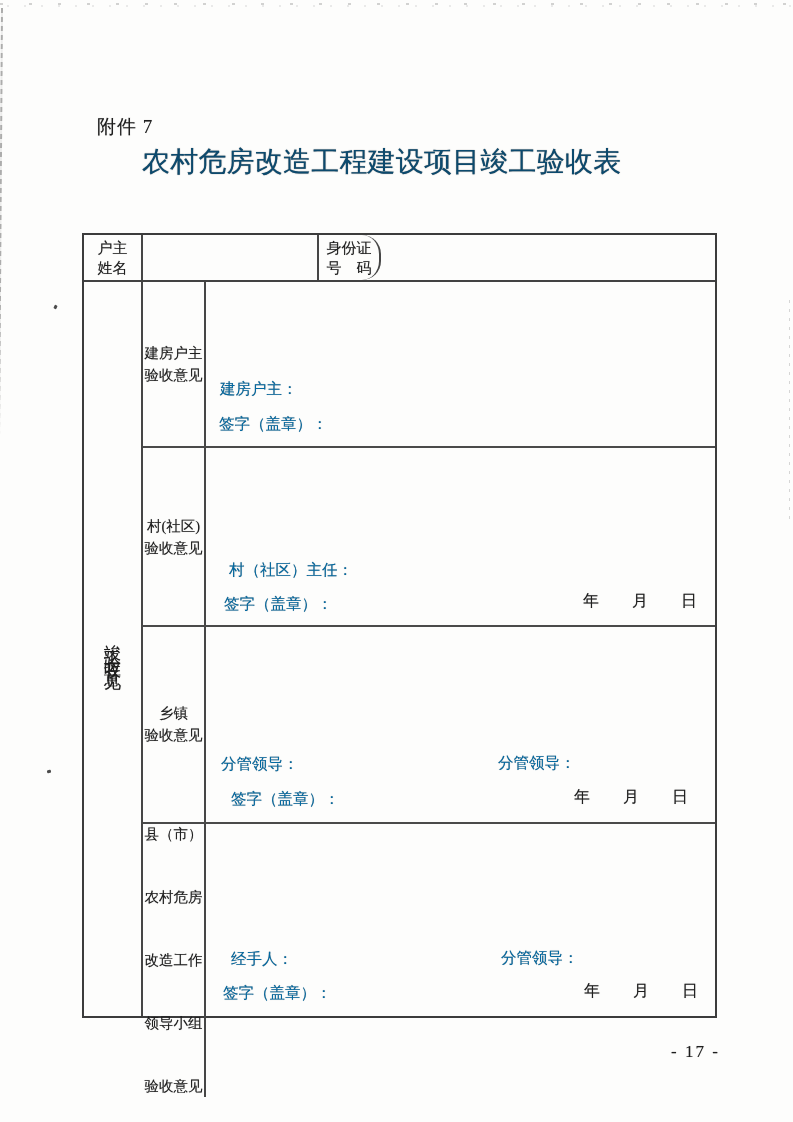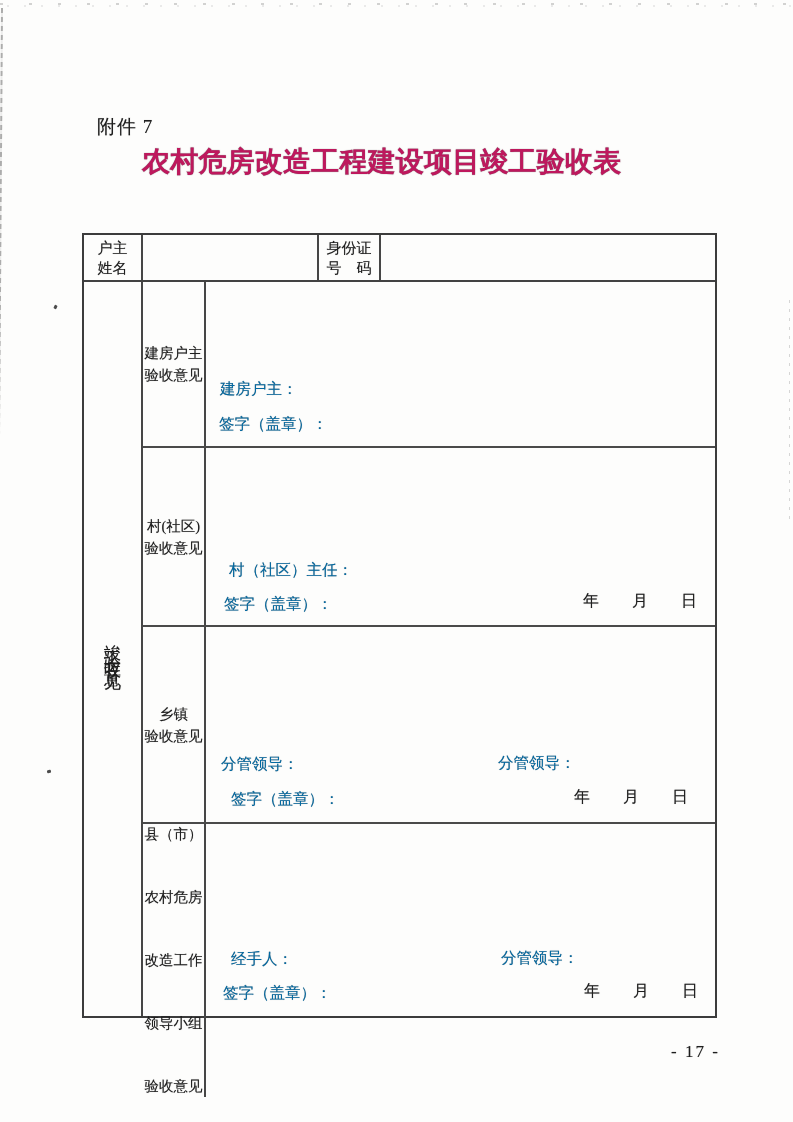--- a/index.html
+++ b/index.html
@@ -28,53 +28,53 @@
     position:absolute; left:789px; top:300px; width:1px; height:220px; opacity:.30;
     background:repeating-linear-gradient(180deg, rgba(90,90,90,.8) 0 3px, transparent 3px 9px);
   }
   .mark { position:absolute; background:#4c4c4c; }
   .mark1 { left:54px; top:305px; width:3px; height:4px; transform:rotate(25deg); border-radius:1px; }
   .mark2 { left:47px; top:770px; width:4px; height:3px; transform:rotate(-10deg); border-radius:1px; }
 
   .attachment { position:absolute; left:97px; top:114px; font-size:19px; letter-spacing:1px; }
   .title {
     position:absolute; left:142px; top:143px; margin:0; width:500px;
-    font-size:28px; font-weight:bold; letter-spacing:0.2px; color:#be185d;
+    font-size:28px; font-weight:normal; letter-spacing:0.2px; color:#0c4a6e;
     text-shadow:0 0 1px rgba(0,0,0,0.6); white-space:nowrap;
   }
 
   
   .form-table {
     position:absolute; left:82px; top:217px; width:635px; height:785px;
     border:2px solid #3c3c3c; box-sizing:border-box; display:flex; flex-direction:column;margin-top:16px;
   }
   .hdr { display:flex; height:45px; border-bottom:2px solid #424242; flex:none; }
   .cell { box-sizing:border-box; }
   .hdr .lbl {
     display:flex; flex-direction:column; justify-content:center; align-items:center;
     font-size:15px; line-height:20px;
   }
   .c1 { width:59px; border-right:2px solid #464646; flex:none; }
   .c2 { width:176px; border-right:2px solid #464646; flex:none; }
-  .c3 { width:62px; border-right:2px solid #464646; flex:none; }
+  .c3 { width:62px; border-right:2px solid #464646; flex:none;border-radius:19px; }
   .c4 { flex:1; }
 
   .tbody { display:flex; flex:1; min-height:0; }
   .colA {
     width:59px; flex:none; border-right:2px solid #464646; box-sizing:border-box;
     display:flex; align-items:center; justify-content:center;
   }
   .vertical {
     writing-mode:vertical-rl; text-orientation:upright;
     font-size:17px; letter-spacing:6px; color:#1c1c1c;
   }
   .rows { flex:1; display:flex; flex-direction:column; min-width:0; }
   .row { display:flex; border-bottom:2px solid #4a4a4a; flex:none; }
   .row:last-child { border-bottom:none; flex:1; }
-  .row0 { height:164px; } .row1 { height:177px; } .row2 { height:195px; }
+  .row0 { height:164px; } .row1 { height:177px; } .row2 { height:195px;font-family:Liberation Mono, monospace; }
   .rlabel {
     width:63px; flex:none; border-right:2px solid #464646; box-sizing:border-box;
     display:flex; flex-direction:column; justify-content:center; align-items:center;
     font-size:14.5px; line-height:22px; 
   }
   .row3 .rlabel { line-height:21px;gap:42px; }
   .rcontent { flex:1; position:relative; min-width:0; }
   .t { position:absolute; font-size:15.5px; white-space:nowrap; color:#0369a1; }
   .date-group { position:absolute; display:inline-flex; gap:33px; font-size:16px; color:#202020; }
 

